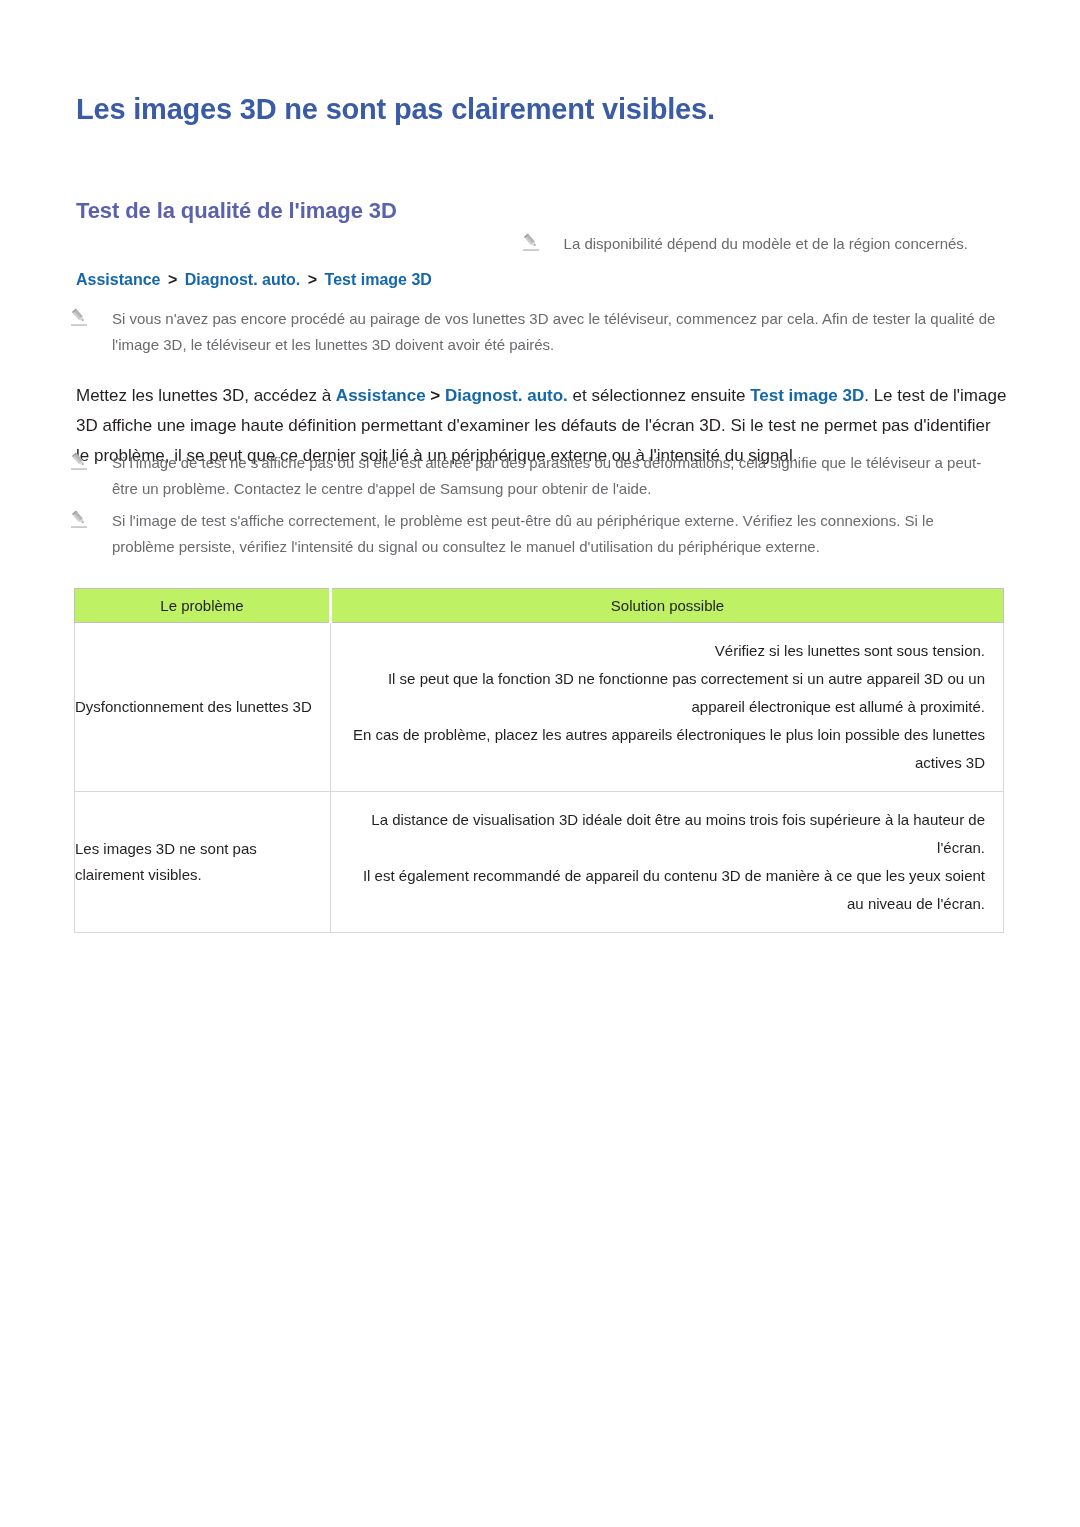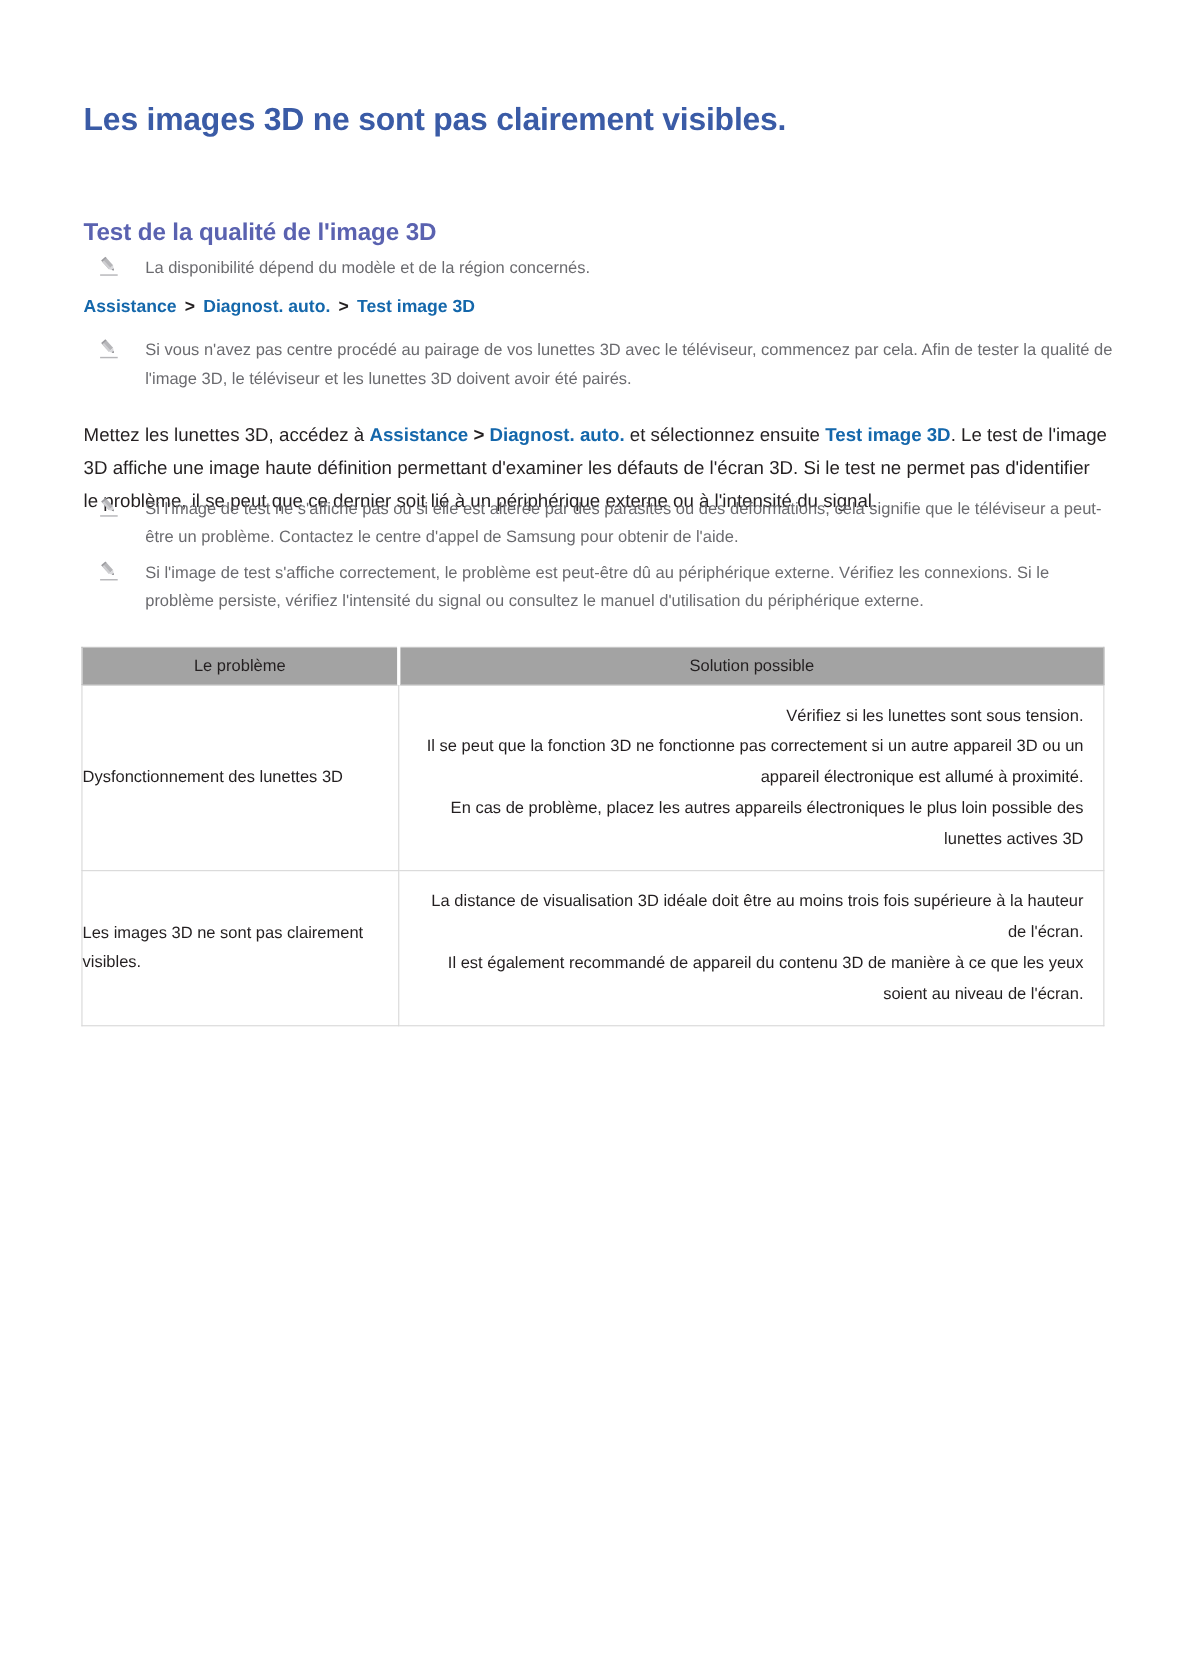--- a/index.html
+++ b/index.html
@@ -44,21 +44,22 @@
     color: #5a62b0;
     letter-spacing: -0.1px;
     white-space: nowrap;
   }
 
   
   .note {
     position: absolute;
     display: flex;
     align-items: flex-start;
-    left: 88px;
+    left: 68px;
+    justify-content: flex-end;
   }
   .note .pencil {
     flex: 0 0 auto;
     width: 22px;
     height: 20px;
     margin-top: 2px;
     position: relative;
   }
   .note .txt {
     margin-left: 22px;
@@ -115,28 +116,28 @@
     width: 930px;
     border-collapse: collapse;
     table-layout: fixed;
   }
   .tbl th, .tbl td {
     border: 1px solid #d7d7d7;
     vertical-align: middle;
     text-align: left;
   }
   .tbl thead th {
-    background: #a3a3a3;
+    background: #bef264;
     border: 1px solid #c0c0c0;
     text-align: center;
     font-weight: normal;
     font-size: 15px;
     color: #231f20;
     height: 33px;
-    padding: 0 24px;
+    padding: 0 8px;
   }
   .tbl thead th.col-problem { width: 238px; border-right: 3px solid #ffffff; }
   .tbl tbody td.col-problem {
     width: 238px;
     padding: 14px 0;
     font-size: 15px;
     line-height: 26px;
     color: #231f20;
   }
   .tbl tbody td.col-solution {
@@ -190,21 +191,21 @@
         <g transform="rotate(-42 11 8)">
           <rect x="8.5" y="1.5" width="5.2" height="9.2" fill="#b6b6b9"></rect>
           <rect x="8.5" y="1.5" width="2.0" height="9.2" fill="#cfcfd2"></rect>
           <rect x="8.5" y="0.2" width="5.2" height="1.6" fill="#9b9b9f"></rect>
           <polygon points="8.5,10.7 13.7,10.7 11.1,14.6" fill="#d9d9dc"></polygon>
           <polygon points="10.0,13.0 12.2,13.0 11.1,14.6" fill="#7d7d81"></polygon>
         </g>
         <rect x="3" y="16.4" width="16" height="1.3" fill="#b6b6b9"></rect>
       </svg>
     </span>
-    <span class="txt">Si vous n'avez pas centre procédé au pairage de vos lunettes 3D avec le téléviseur, commencez par cela. Afin de tester la qualité de l'image 3D, le téléviseur et les lunettes 3D doivent avoir été pairés.</span>
+    <span class="txt">Si vous n'avez pas encore procédé au pairage de vos lunettes 3D avec le téléviseur, commencez par cela. Afin de tester la qualité de l'image 3D, le téléviseur et les lunettes 3D doivent avoir été pairés.</span>
   </div>
 
   <p class="body-para">
     <span>Mettez les lunettes 3D, accédez à </span><span class="kw">Assistance</span><span class="sep"> &gt; </span><span class="kw">Diagnost. auto.</span><span> et sélectionnez ensuite </span><span class="kw">Test image 3D</span><span>. Le test de l'image 3D affiche une image haute définition permettant d'examiner les défauts de l'écran 3D. Si le test ne permet pas d'identifier le problème, il se peut que ce dernier soit lié à un périphérique externe ou à l'intensité du signal.</span>
   </p>
 
   <div class="note" id="note-test-fail">
     <span class="pencil">
       <svg width="22" height="20" viewBox="0 0 22 20">
         <g transform="rotate(-42 11 8)">

